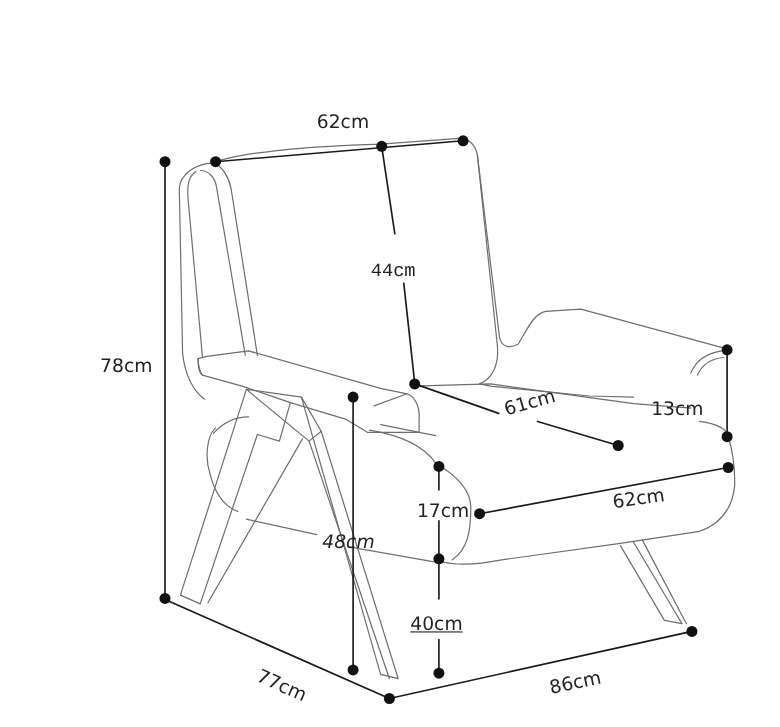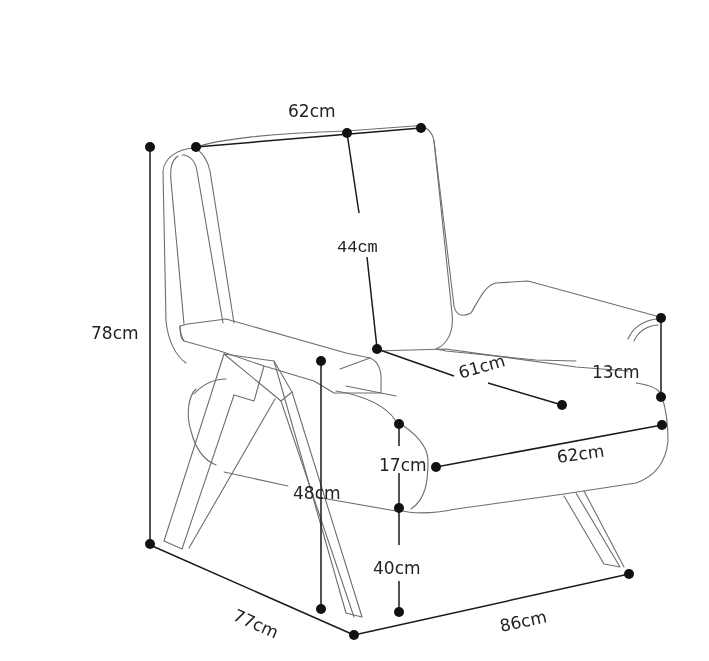--- a/index.html
+++ b/index.html
@@ -119,17 +119,17 @@
   </svg>
 
   
   <span class="label" style="left:272px; top:82px;">62cm</span>
   <span class="label" style="left:321px; top:218px;font-family:Liberation Mono, monospace;">44cm</span>
   <span class="label" style="left:75px; top:304px;">78cm</span>
   <span class="label" style="left:443px; top:344px; transform: rotate(-16deg); transform-origin: left center;">61cm</span>
   <span class="label" style="left:576px; top:343px;text-align:right;">13cm</span>
   <span class="label" style="left:363px; top:436px;">17cm</span>
   <span class="label" style="left:541px; top:428px; transform: rotate(-8deg); transform-origin: left center;">62cm</span>
-  <span class="label" style="left:277px; top:464px;">48cm</span>
-  <span class="label" style="left:357px; top:539px;">40cm</span>
+  <span class="label" style="left:277px; top:464px;font-style:italic;">48cm</span>
+  <span class="label" style="left:357px; top:539px;text-decoration:underline;">40cm</span>
   <span class="label" style="left:218px; top:585px; transform: rotate(24deg); transform-origin: left center;">77cm</span>
   <span class="label" style="left:484px; top:597px; transform: rotate(-12deg); transform-origin: left center;">86cm</span>
 </div>
 
 </body></html>

